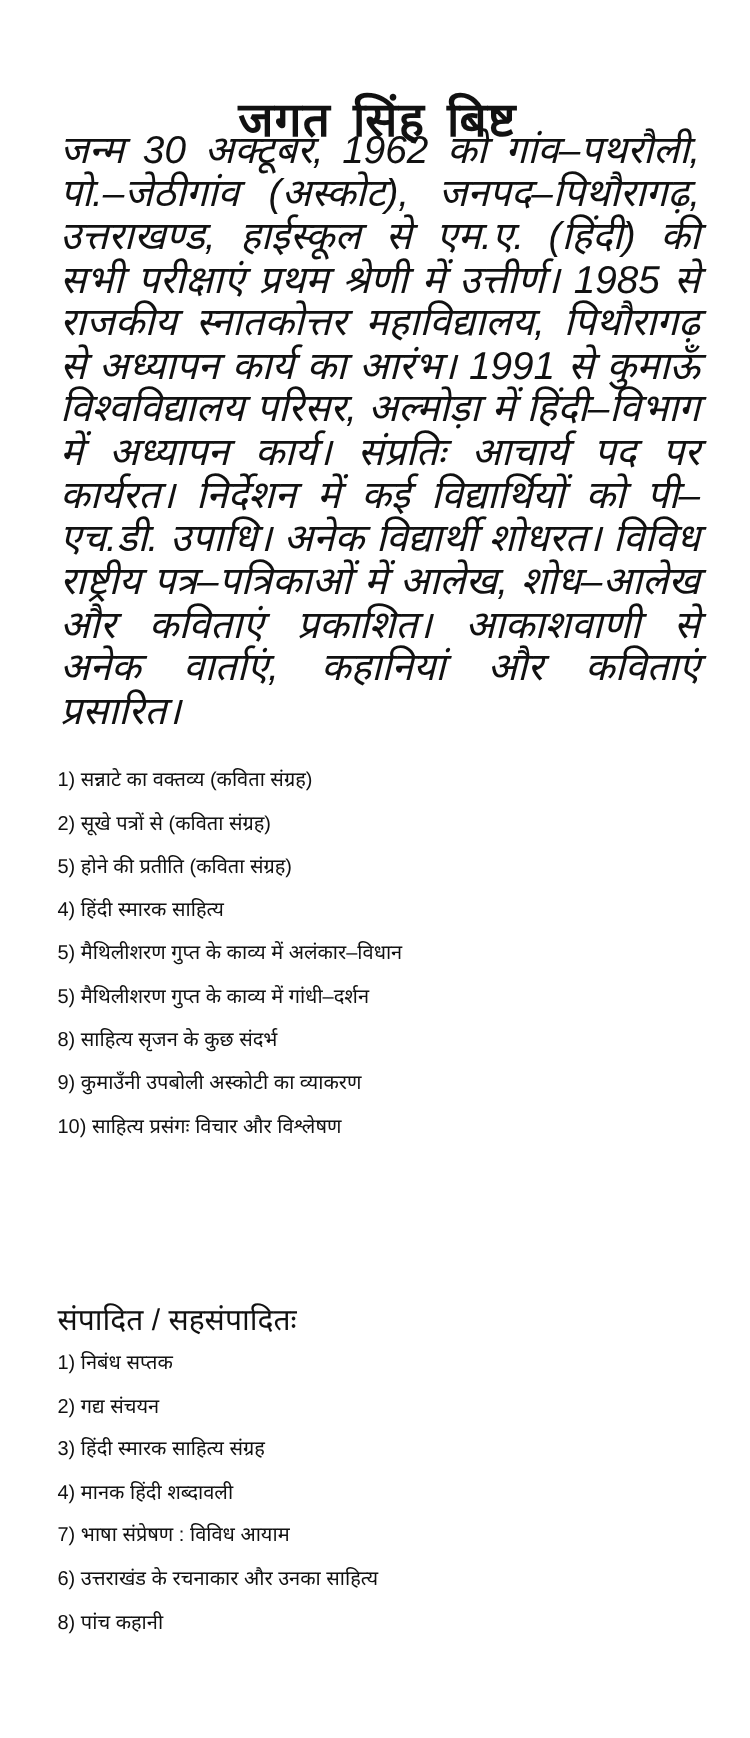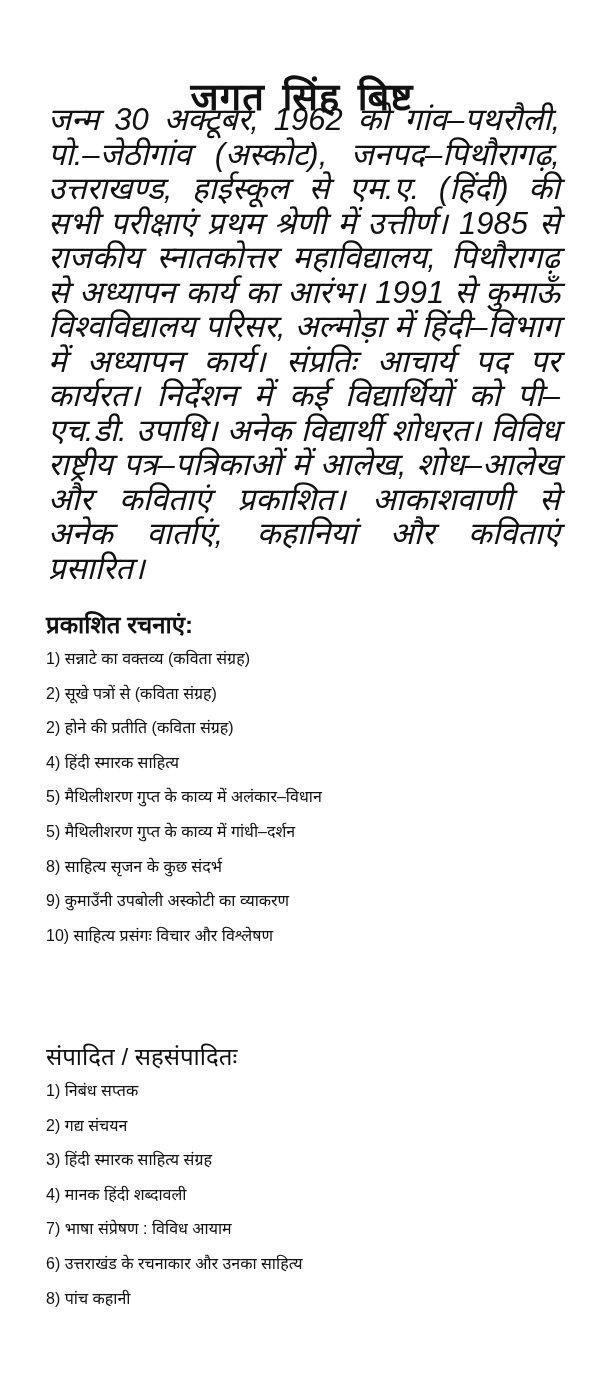--- a/index.html
+++ b/index.html
@@ -76,25 +76,24 @@
 </head>
 <body>
 
 <div class="page">
 
   <h1 class="title">जगत सिंह बिष्ट</h1>
 
   <p class="bio">जन्म 30 अक्टूबर, 1962 को गांव–पथरौली, पो.–जेठीगांव (अस्कोट), जनपद–पिथौरागढ़, उत्तराखण्ड, हाईस्कूल से एम.ए. (हिंदी) की सभी परीक्षाएं प्रथम श्रेणी में उत्तीर्ण। 1985 से राजकीय स्नातकोत्तर महाविद्यालय, पिथौरागढ़ से अध्यापन कार्य का आरंभ। 1991 से कुमाऊँ विश्वविद्यालय परिसर, अल्मोड़ा में हिंदी–विभाग में अध्यापन कार्य। संप्रतिः आचार्य पद पर कार्यरत। निर्देशन में कई विद्यार्थियों को पी–एच.डी. उपाधि। अनेक विद्यार्थी शोधरत। विविध राष्ट्रीय पत्र–पत्रिकाओं में आलेख, शोध–आलेख और कविताएं प्रकाशित। आकाशवाणी से अनेक वार्ताएं, कहानियां और कविताएं प्रसारित।</p>
 
   <section class="section" id="published">
-    <div class="section-heading bold">प्रकाशित रचनाएं:</div>
     <ul class="list">
       <li class="list-item">1) सन्नाटे का वक्तव्य (कविता संग्रह)</li>
       <li class="list-item">2) सूखे पत्रों से (कविता संग्रह)</li>
-      <li class="list-item">2) होने की प्रतीति (कविता संग्रह)</li>
+      <li class="list-item">5) होने की प्रतीति (कविता संग्रह)</li>
       <li class="list-item">4) हिंदी स्मारक साहित्य</li>
       <li class="list-item">5) मैथिलीशरण गुप्त के काव्य में अलंकार–विधान</li>
       <li class="list-item">5) मैथिलीशरण गुप्त के काव्य में गांधी–दर्शन</li>
       <li class="list-item">8) साहित्य सृजन के कुछ संदर्भ</li>
       <li class="list-item">9) कुमाउँनी उपबोली अस्कोटी का व्याकरण</li>
       <li class="list-item">10) साहित्य प्रसंगः विचार और विश्लेषण</li>
     </ul>
   </section>
 
   <section class="section" id="edited">

